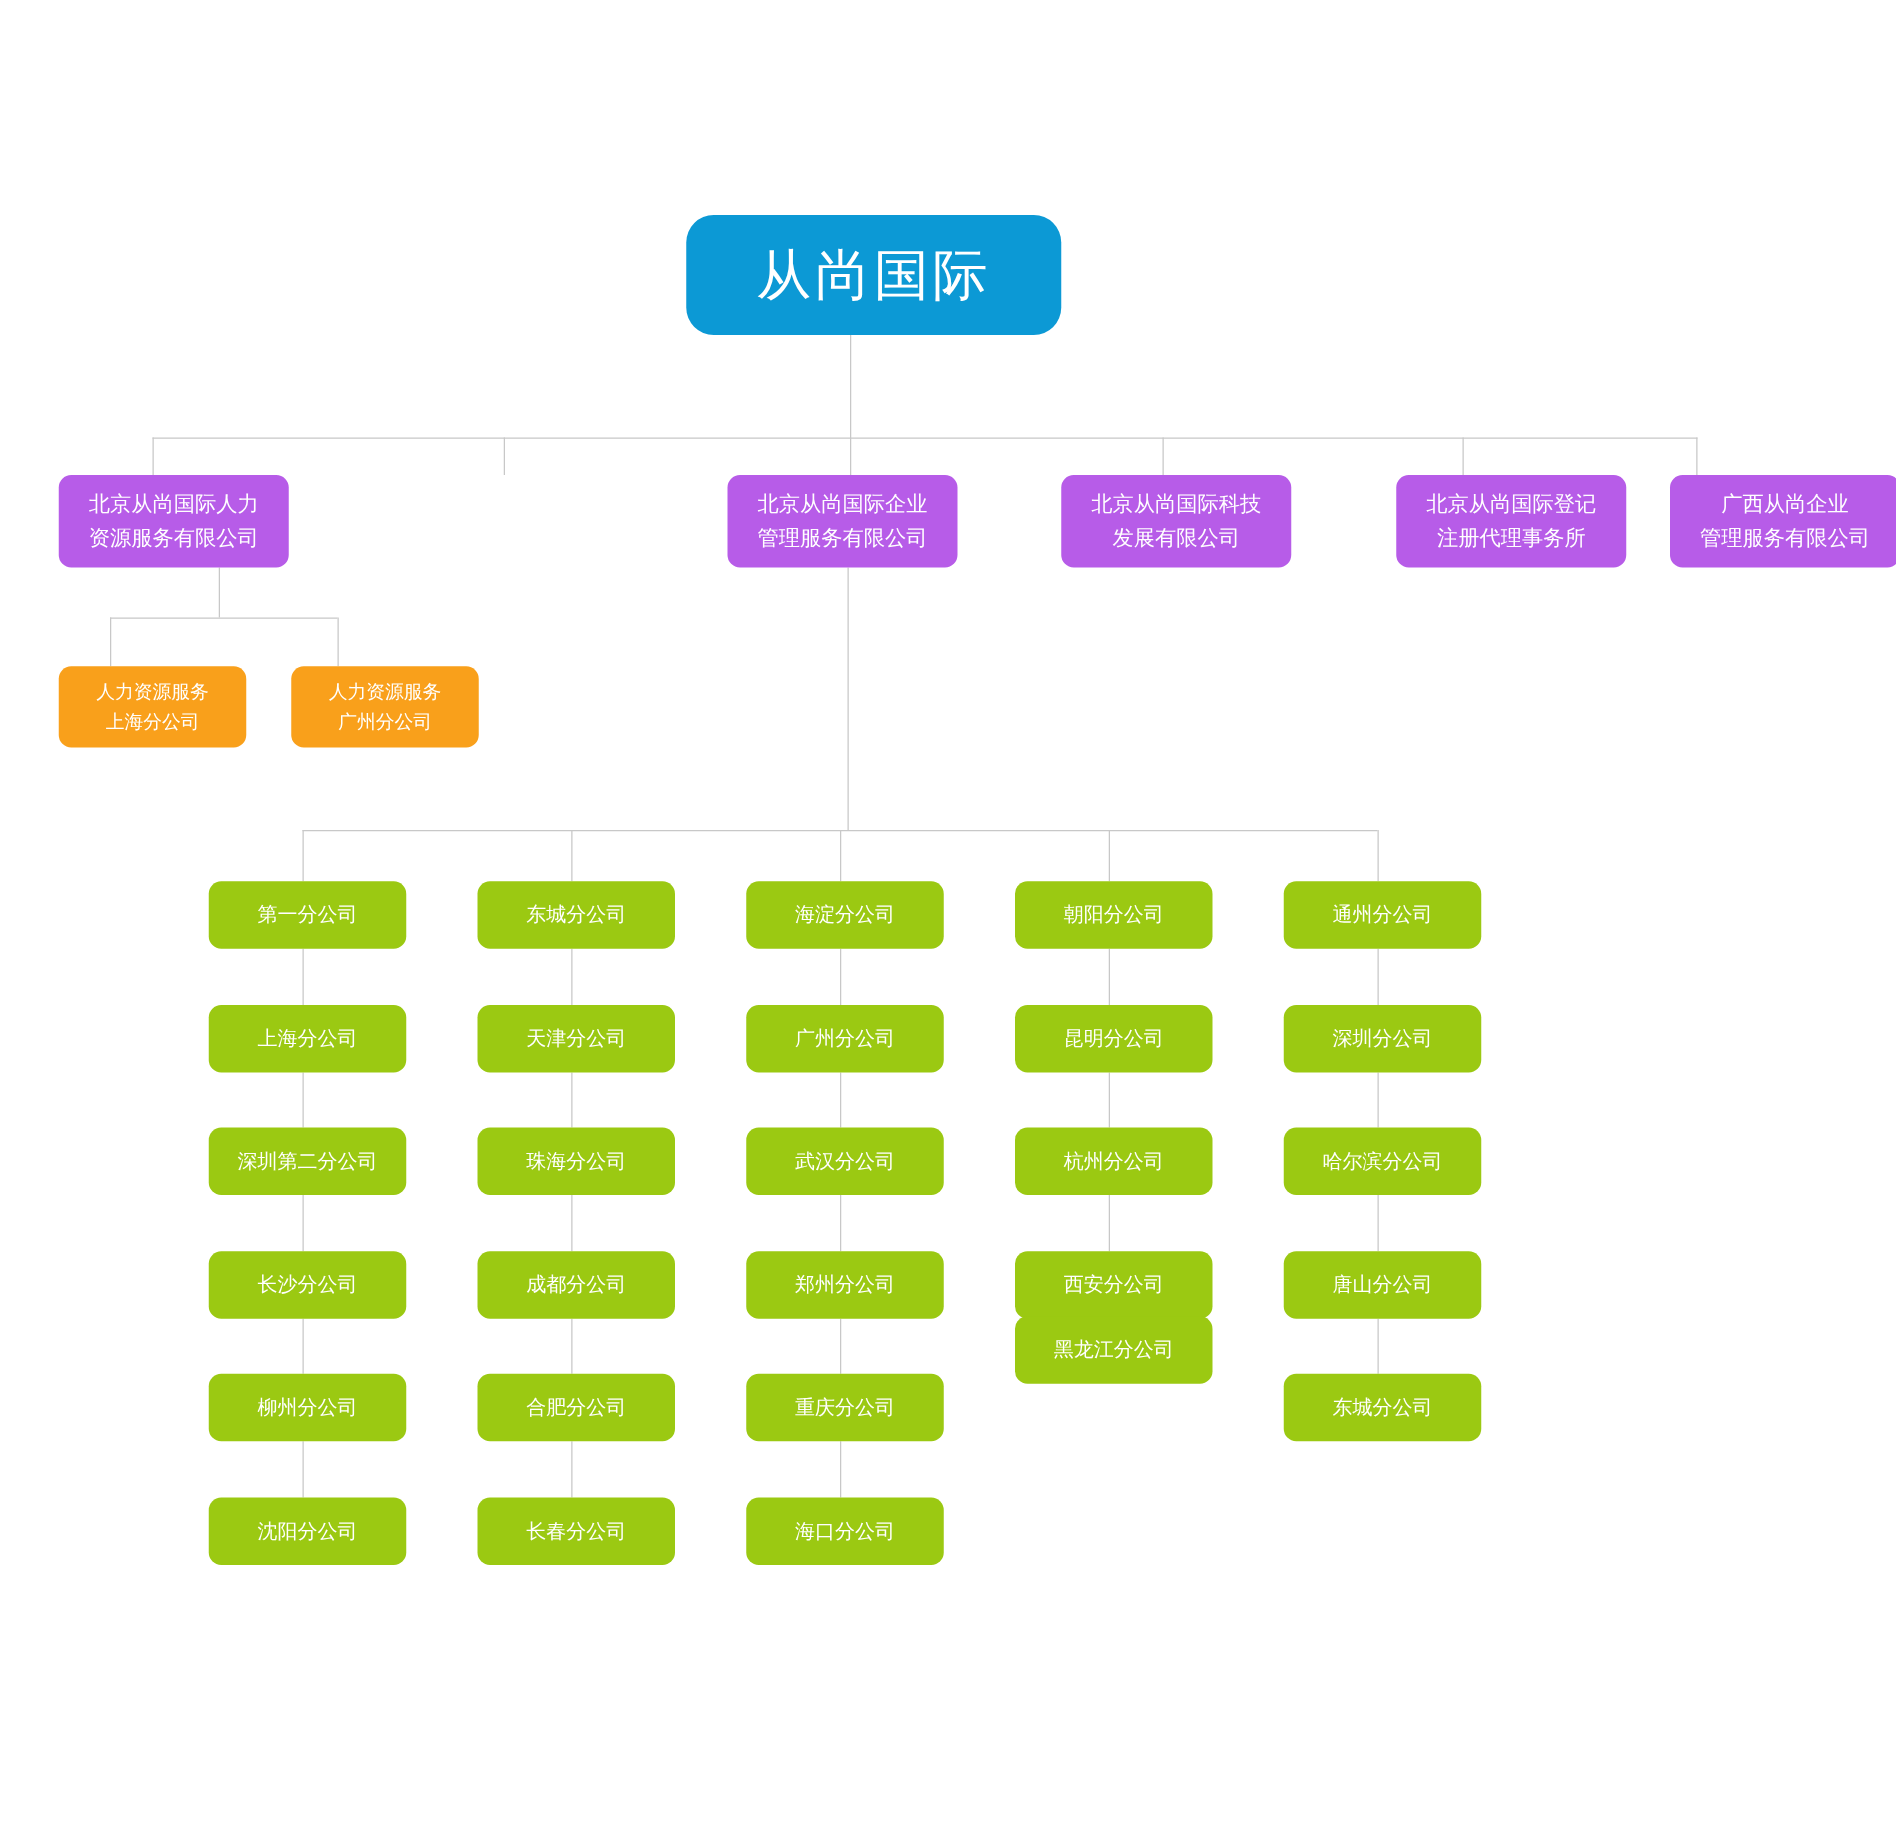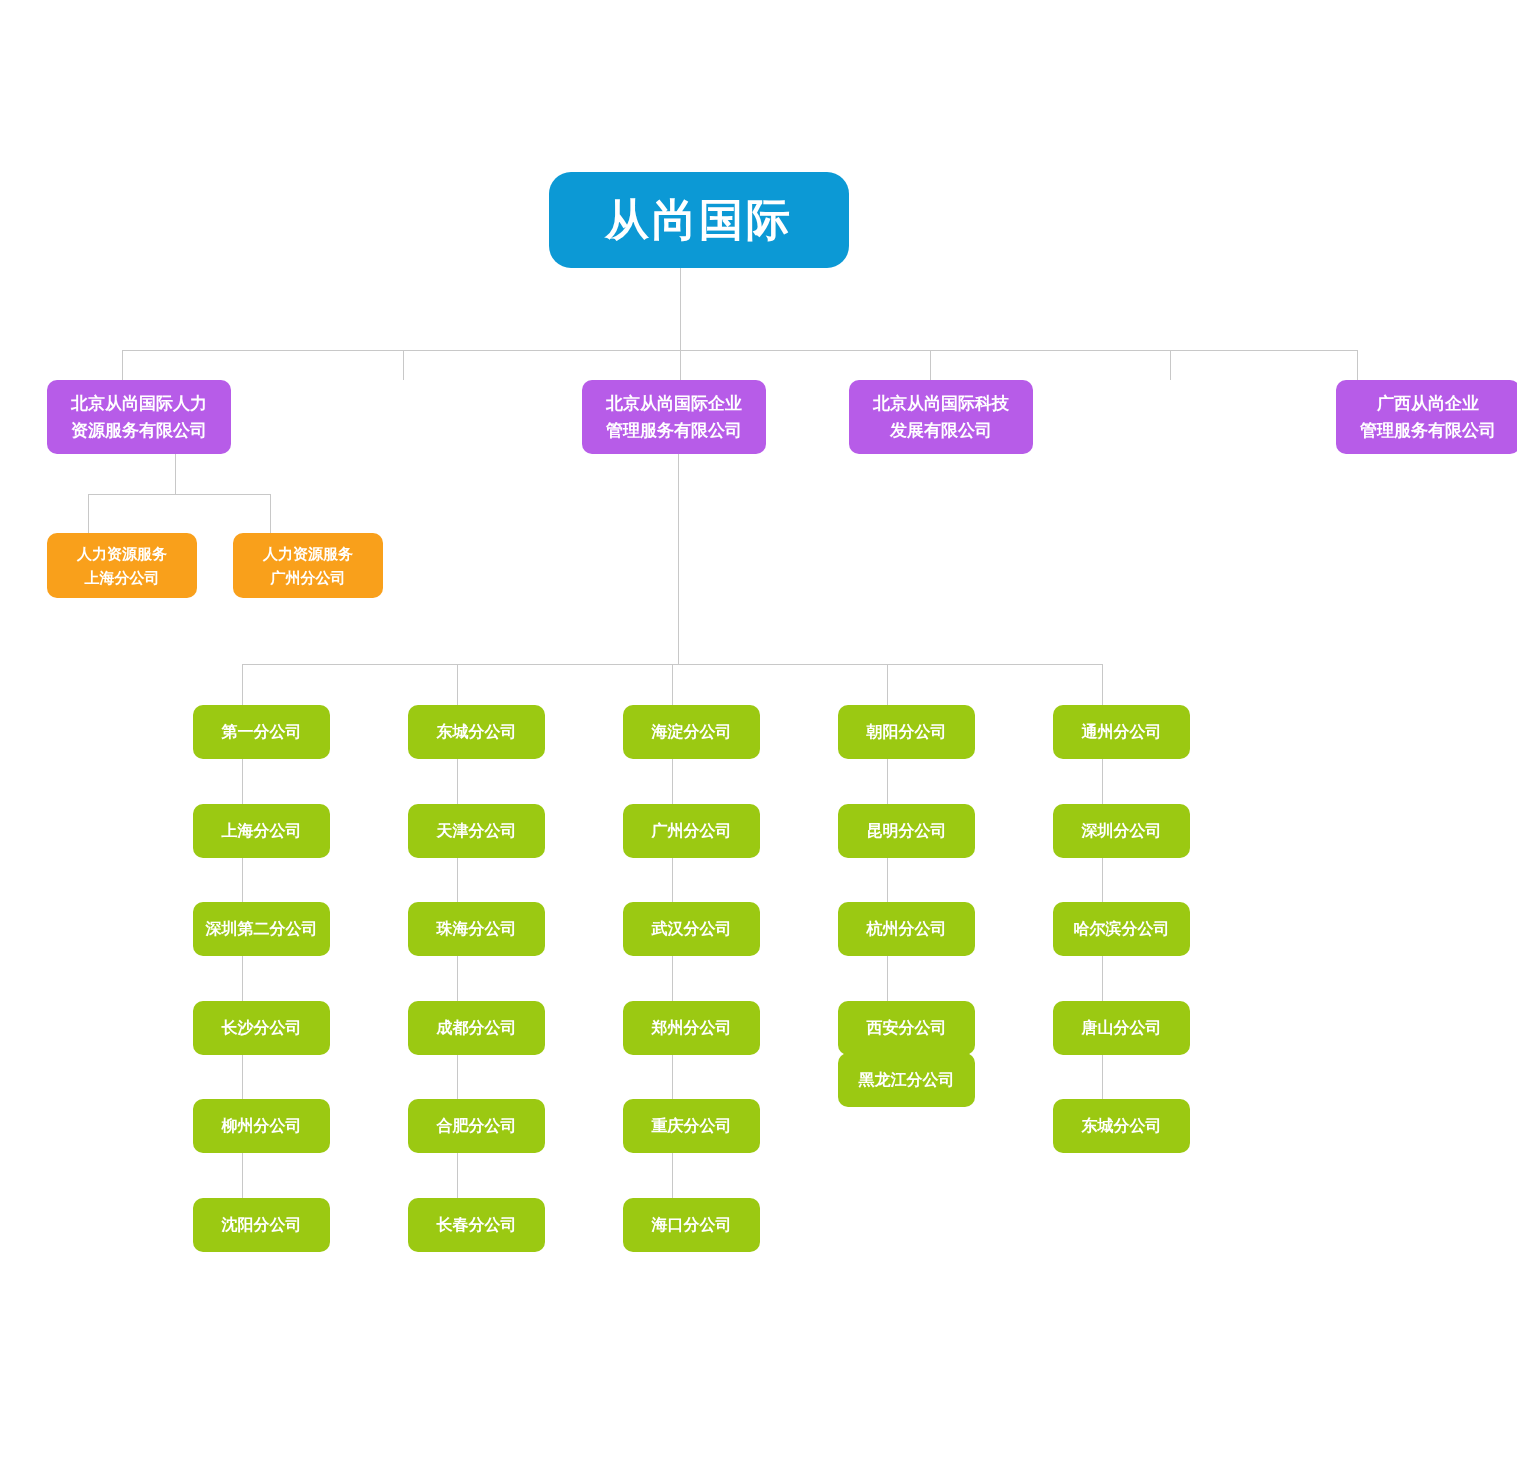--- a/index.html
+++ b/index.html
@@ -15,45 +15,44 @@
   .line { position:absolute; background:var(--line,#c8c8c8); }
   .v { width:1px; }
   .h { height:1px; }
   .box {
     position:absolute;
     display:flex;
     align-items:center;
     justify-content:center;
     text-align:center;
     color:var(--box-text,#ffffff);
-    font-weight:bold;
+    font-weight:normal;
     border-radius:10px;
   }
   .root-box {
     left:549px; top:172px; width:300px; height:96px;
     background:var(--root-bg,#0c99d5);
     border-radius:22px;
     font-size:44px;
     letter-spacing:3px;
   }
   .l2 {
     top:380px; width:184px; height:74px;
     background:var(--branch-bg,#b75ce8);
     font-size:17px; line-height:27px;
   }
   .orange {
     top:533px; width:150px; height:65px;
     background:var(--orange-bg,#f9a01b);
     font-size:15px; line-height:24px;
   }
   .green {
-    width:137px; height:54px;
+    width:158px; height:54px;
     background:var(--green-bg,#9bc912);
     font-size:16px;
-    margin-left:26px;
   }
   .ln { display:block; }
 </style>
 </head>
 <body>
 
 <div class="canvas">
 
   <div class="line v" style="left:680px;top:268px;height:112px"></div>
   <div class="line h" style="left:122px;top:350px;width:1236px"></div>
@@ -117,20 +116,26 @@
         <span class="ln">北京从尚国际企业</span>
         <span class="ln">管理服务有限公司</span>
       </span>
   </div>
   <div class="box l2" style="left:849px">
     <span>
         <span class="ln">北京从尚国际科技</span>
         <span class="ln">发展有限公司</span>
       </span>
   </div>
+  <div class="box l2" style="left:1117px">
+    <span>
+        <span class="ln">北京从尚国际登记</span>
+        <span class="ln">注册代理事务所</span>
+      </span>
+  </div>
   <div class="box l2" style="left:1336px">
     <span>
         <span class="ln">广西从尚企业</span>
         <span class="ln">管理服务有限公司</span>
       </span>
   </div>
 
   <div class="box orange" style="left:47px">
     <span>
         <span class="ln">人力资源服务</span>

